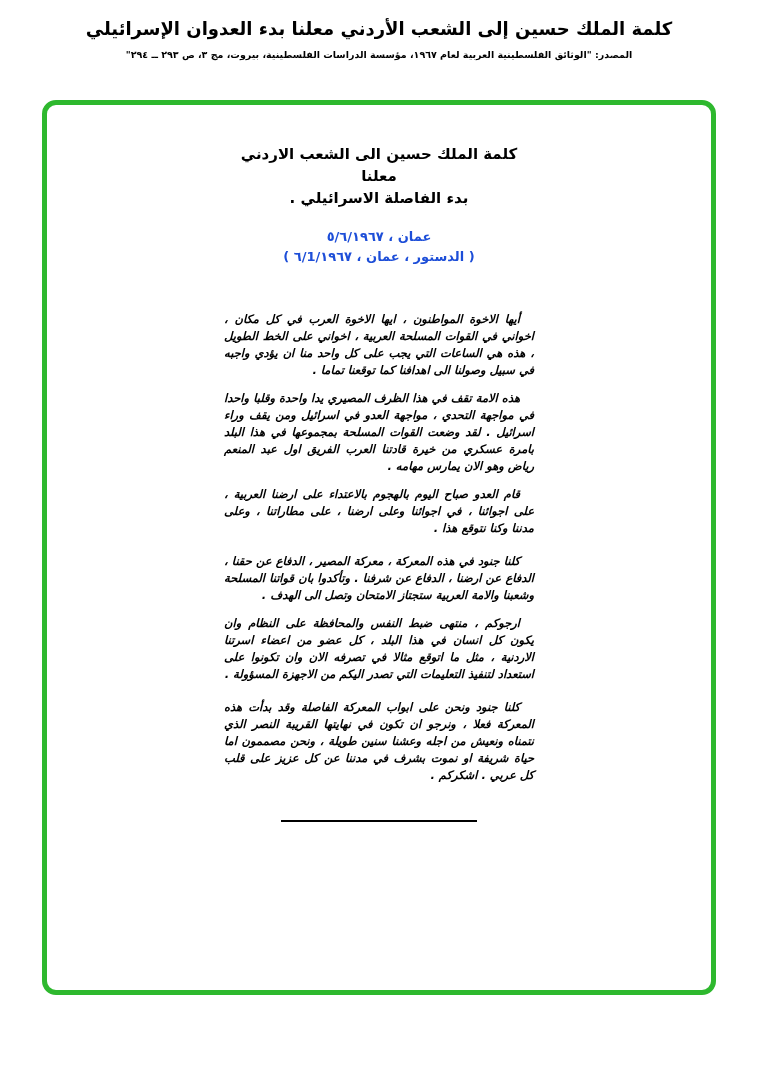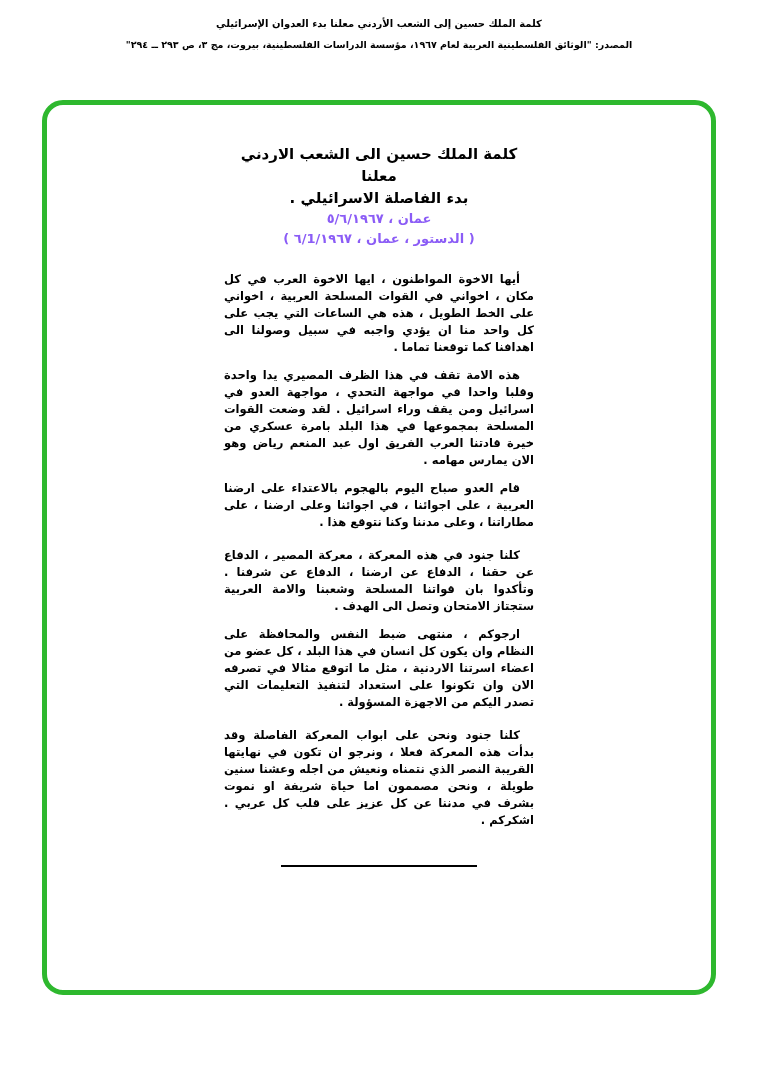--- a/index.html
+++ b/index.html
@@ -13,62 +13,64 @@
     height: 1078px;
     overflow: hidden;
     color: #111;
   }
   .page-header {
     padding-top: 18px;
     text-align: center;
     direction: rtl;
   }
   .page-header .main-title {
-    font-size: 10px;
+    font-size: 18px;
     font-weight: bold;
     color: #000;
   }
   .page-header .source-line {
     margin-top: 10px;
     font-size: 9.5px;
     font-weight: bold;
     color: #000;
   }
   .doc-frame {
     position: absolute;
     left: 42px;
     top: 100px;
     width: 674px;
     height: 895px;
     border: 5px solid #2eb82e;
-    border-radius: 21px;
+    border-radius: 14px;
     background: #ffffff;
   }
   .doc-content {
     width: 310px;
     margin: 0 auto;
     padding-top: 38px;
     direction: rtl;
   }
   .doc-title {
     text-align: center;
     font-size: 15px;
     font-weight: bold;
     line-height: 22px;
     color: #000;
   }
   .doc-dates {
+    margin-top: 18px;
     text-align: center;
     font-size: 13px;
     font-weight: bold;
     line-height: 20px;
-    color: #8b5cf6;
+    color: #1d4ed8;
   }
   .doc-body {
-    margin-top: 22px;
+    margin-top: 44px;
+    font-style: italic;
   }
   .doc-body p {
     font-size: 11.5px;
     font-weight: bold;
     line-height: 17px;
     text-align: justify;
     text-align-last: right;
     text-indent: 14px;
     color: #000;
     margin-bottom: 11px;

